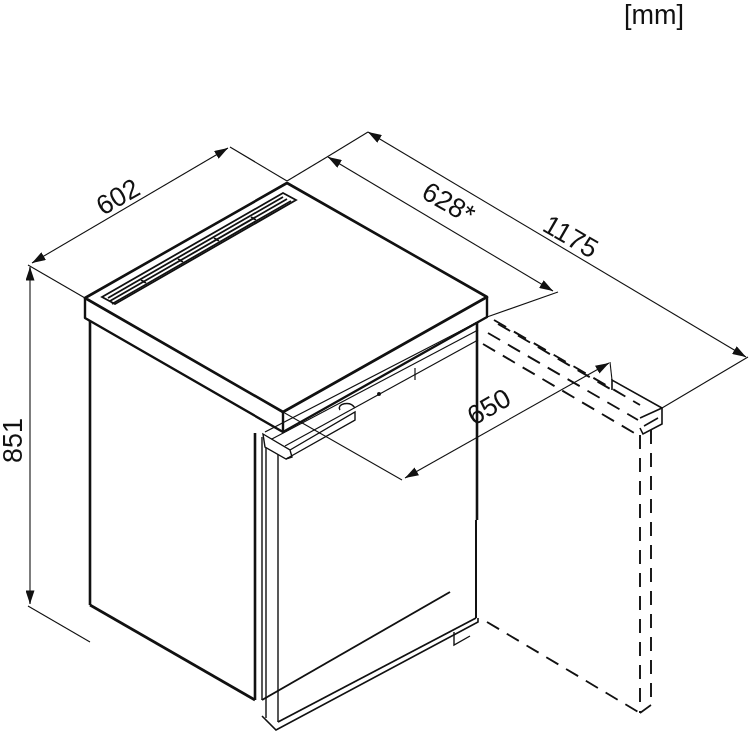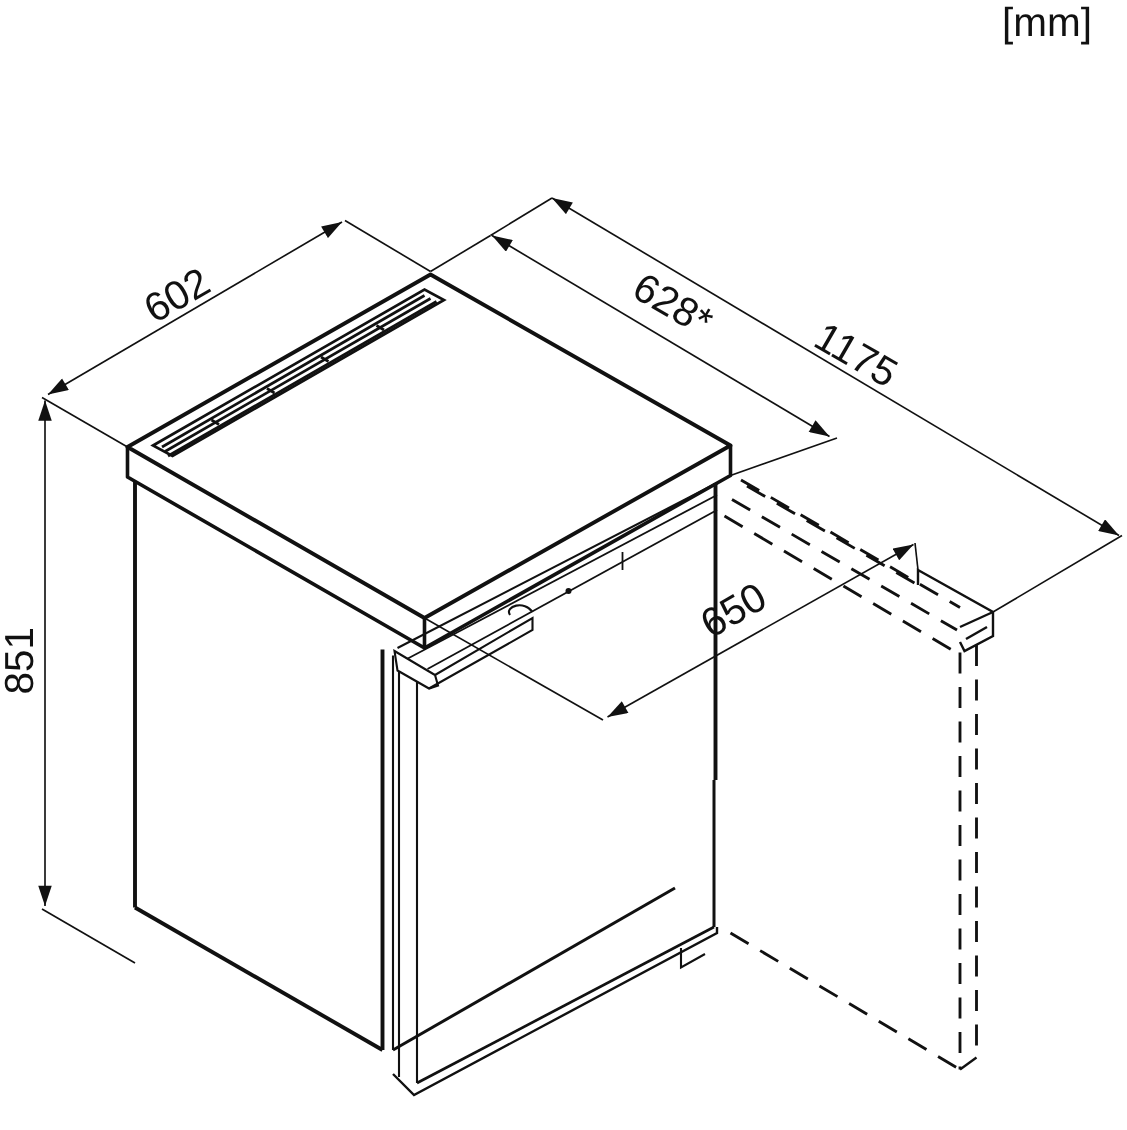--- a/index.html
+++ b/index.html
@@ -1,18 +1,18 @@
 <!DOCTYPE html>
 <html><head>
 <meta charset="utf-8">
 <style>
   html, body { margin: 0; padding: 0; background: #ffffff; }
   body { width: 751px; height: 753px; position: relative; overflow: hidden; }
   #drawing { position: absolute; left: 0; top: 0; }
-  .unit { position: absolute; left: 624px; top: 0px; font-family: "Liberation Sans", sans-serif; font-size: 27px; color: #111; letter-spacing: 0px; margin-left: 44px; }
+  .unit { position: absolute; left: 624px; top: 0px; font-family: "Liberation Sans", sans-serif; font-size: 27px; color: #111; letter-spacing: 0px; }
   svg text { font-family: "Liberation Sans", sans-serif; fill: #111; }
 </style>
 </head>
 <body>
 
 <div class="unit">[mm]</div>
 
 <svg id="drawing" width="751" height="753" viewBox="0 0 751 753" xmlns="http://www.w3.org/2000/svg">
   <defs>
     <marker id="arr" viewBox="0 0 12 8" refX="12" refY="4" markerWidth="14" markerHeight="9" orient="auto-start-reverse" markerUnits="userSpaceOnUse">

